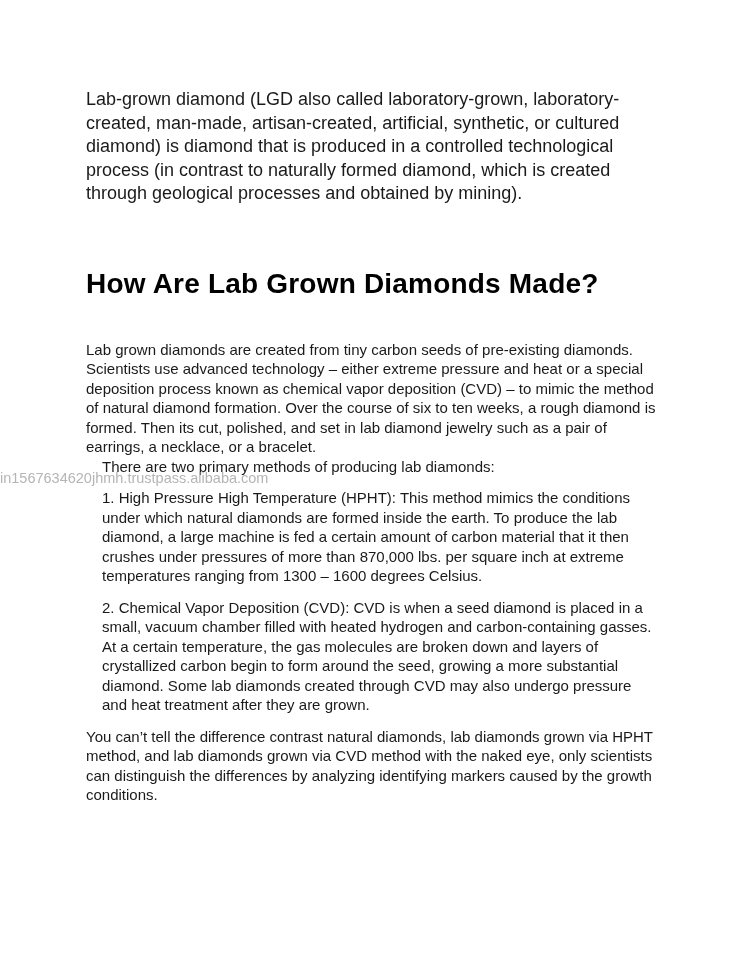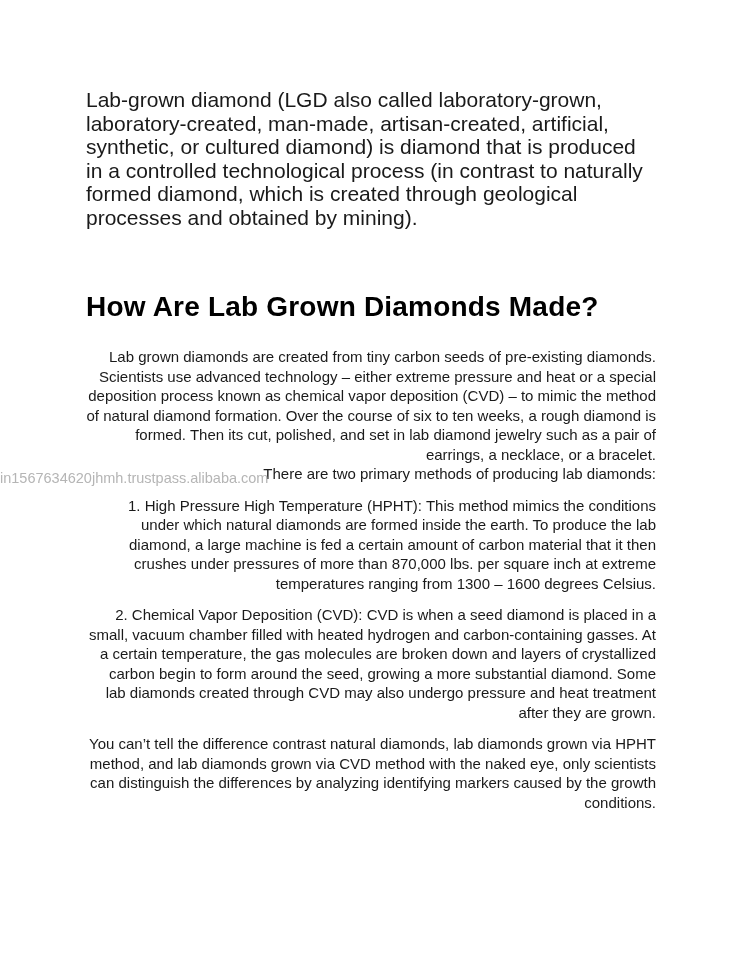--- a/index.html
+++ b/index.html
@@ -20,42 +20,42 @@
   }
   .doc-title {
     font-family: "Liberation Serif", "DejaVu Serif", serif;
     font-weight: bold;
     font-size: 32px;
     letter-spacing: 0.2px;
     color: #000000;
     margin-bottom: 26px;
   }
   .intro {
-    font-size: 21px;
+    font-size: 18px;
     line-height: 23.5px;
     color: #1a1a1a;
     margin-bottom: 0;
   }
   .section-heading {
     font-size: 28px;
     font-weight: bold;
     color: #000000;
     margin-top: 62px;
-    margin-bottom: 24px;
+    margin-bottom: 40px;
     letter-spacing: 0.2px;
   }
   .body-para {
     font-size: 15px;
     line-height: 19.5px;
     color: #1a1a1a;
     margin-bottom: 0;
-    text-align: right;
   }
   .para-gap {
     margin-bottom: 12px;
+    margin-left: 16px;
   }
   .watermark {
     position: absolute;
     top: 470px;
     left: 0;
     right: 0;
     font-size: 14.5px;
     color: #b5b5b5;
     pointer-events: none;
     z-index: 2;

